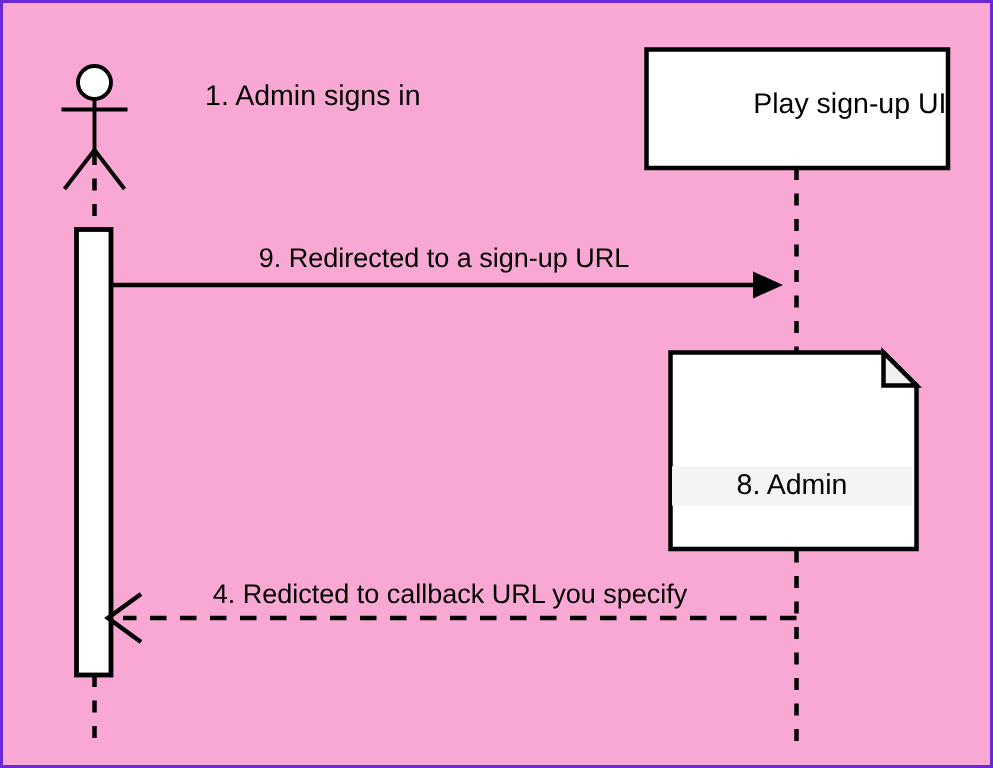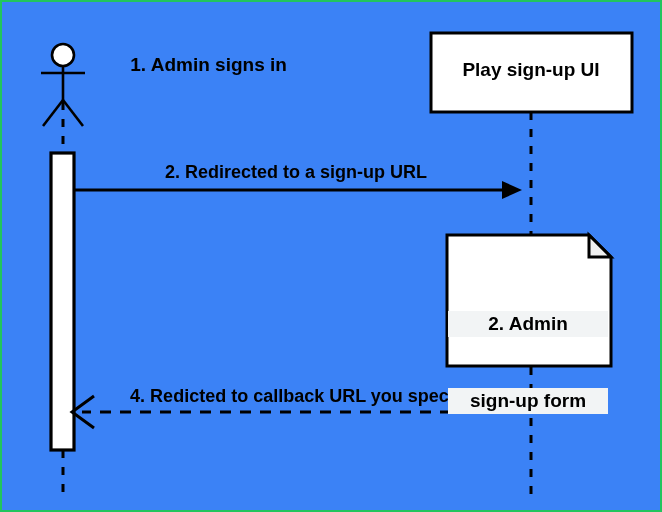--- a/index.html
+++ b/index.html
@@ -7,25 +7,24 @@
     padding: 0;
     background: #ffffff;
   }
   body {
     font-family: "Liberation Sans", sans-serif;
   }
   #diagram-canvas {
     position: relative;
     width: 662px;
     height: 512px;
-    background: #3b82f6;
+    background: #f9a8d4;
     box-sizing: border-box;
-    border: 2px solid #22c55e;
+    border: 2px solid #6d28d9;
     overflow: hidden;
-    font-weight: bold;
   }
   #diagram-svg {
     position: absolute;
     left: 0;
     top: 0;
     width: 662px;
     height: 512px;
   }
   .dg-text {
     position: absolute;
@@ -40,21 +39,21 @@
     top: 30px;
     width: 200px;
     text-align: center;
     font-size: 19px;
   }
   
   #participant-label {
     left: 429px;
     top: 57px;
     width: 200px;
-    text-align: center;
+    text-align: right;
     font-size: 19px;
   }
   
   #message-2-label {
     left: 74px;
     top: 160px;
     width: 440px;
     text-align: center;
     font-size: 18px;
   }
@@ -126,22 +125,21 @@
     </g>
 
   </svg>
 
   <div class="dg-text" id="actor-caption">
     <span>1. Admin signs in</span><br>
   </div>
 
   <div class="dg-text" id="participant-label">Play sign-up UI</div>
 
-  <div class="dg-text" id="message-2-label">2. Redirected to a sign-up URL</div>
+  <div class="dg-text" id="message-2-label">9. Redirected to a sign-up URL</div>
 
   <div class="dg-text" id="message-4-label">4. Redicted to callback URL you specify</div>
 
   <div class="dg-text" id="note-text">
-    <span class="note-line">2. Admin</span>
-    <span class="note-line">sign-up form</span>
+    <span class="note-line">8. Admin</span>
   </div>
 
 </div>
 
 </body></html>

